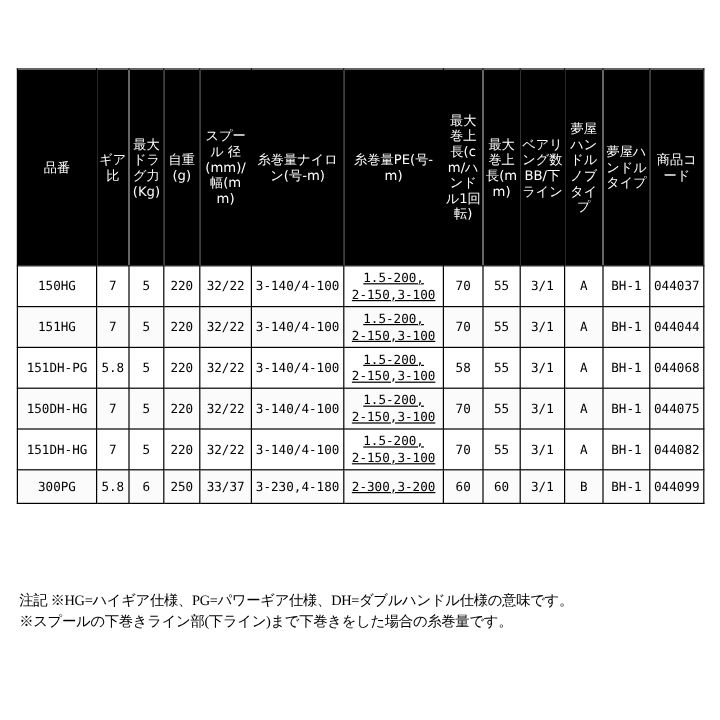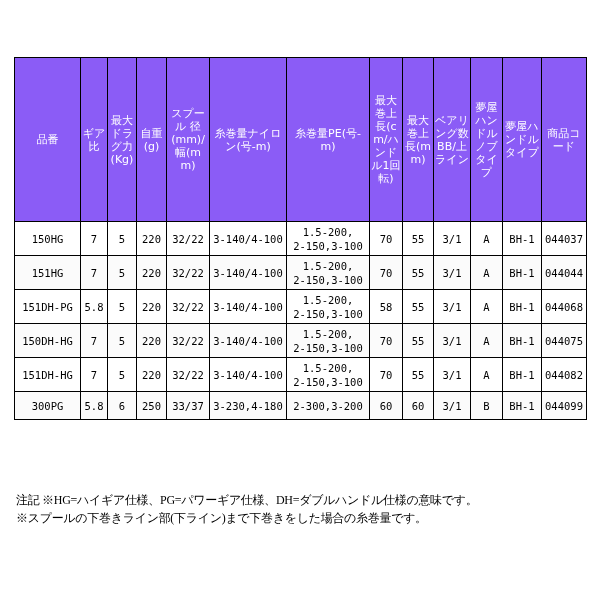--- a/index.html
+++ b/index.html
@@ -5,30 +5,30 @@
     html, body { margin:0; padding:0; background:#ffffff; }
     body { width:600px; height:600px; position:relative; overflow:hidden;
            font-family:"DejaVu Sans", sans-serif; color:#000; }
     #spec {
       position:absolute; left:14px; top:57px;
       border-collapse:collapse; table-layout:fixed;
       font-family:"DejaVu Sans Mono", monospace;
     }
     #spec th, #spec td { border:1.5px solid #000; text-align:center; vertical-align:middle; padding:0; overflow:hidden; }
     #spec thead th {
-      background:#8b5cf6; color:#ffffff; font-weight:normal;
+      background:#000000; color:#ffffff; font-weight:normal;
       font-family:"DejaVu Sans", sans-serif; font-size:11px; line-height:13px;
       height:163px; word-break:break-all;
     }
     #spec tbody td { font-size:10.5px; line-height:14px; background:#fff; }
     #spec tbody tr.tall td { height:33px; }
     #spec tbody tr.short td { height:27px; }
     #spec tbody tr:nth-child(even) td { background:#fbfbfb; }
     .hdr-text { display:block; padding:0 1px; }
-    .pe-line { display:block; }
+    .pe-line { display:block;text-decoration:underline; }
     #notes {
       position:absolute; left:16px; top:491px; font-size:12px; line-height:18px;
       font-family:Liberation Serif, serif; letter-spacing:-0.3px; white-space:nowrap;
     }
     #notes div { height:18px; }
   </style>
 </head>
 <body>
 
 <table id="spec">
@@ -70,21 +70,21 @@
       <th>
           <span class="hdr-text">糸巻量PE(号-m)</span>
         </th>
       <th>
           <span class="hdr-text">最大巻上長(cm/ハンドル1回転)</span>
         </th>
       <th>
           <span class="hdr-text">最大巻上長(mm)</span>
         </th>
       <th>
-          <span class="hdr-text">ベアリング数BB/上ライン</span>
+          <span class="hdr-text">ベアリング数BB/下ライン</span>
         </th>
       <th>
           <span class="hdr-text">夢屋ハンドルノブタイプ</span>
         </th>
       <th>
           <span class="hdr-text">夢屋ハンドルタイプ</span>
         </th>
       <th>
           <span class="hdr-text">商品コード</span>
         </th>

